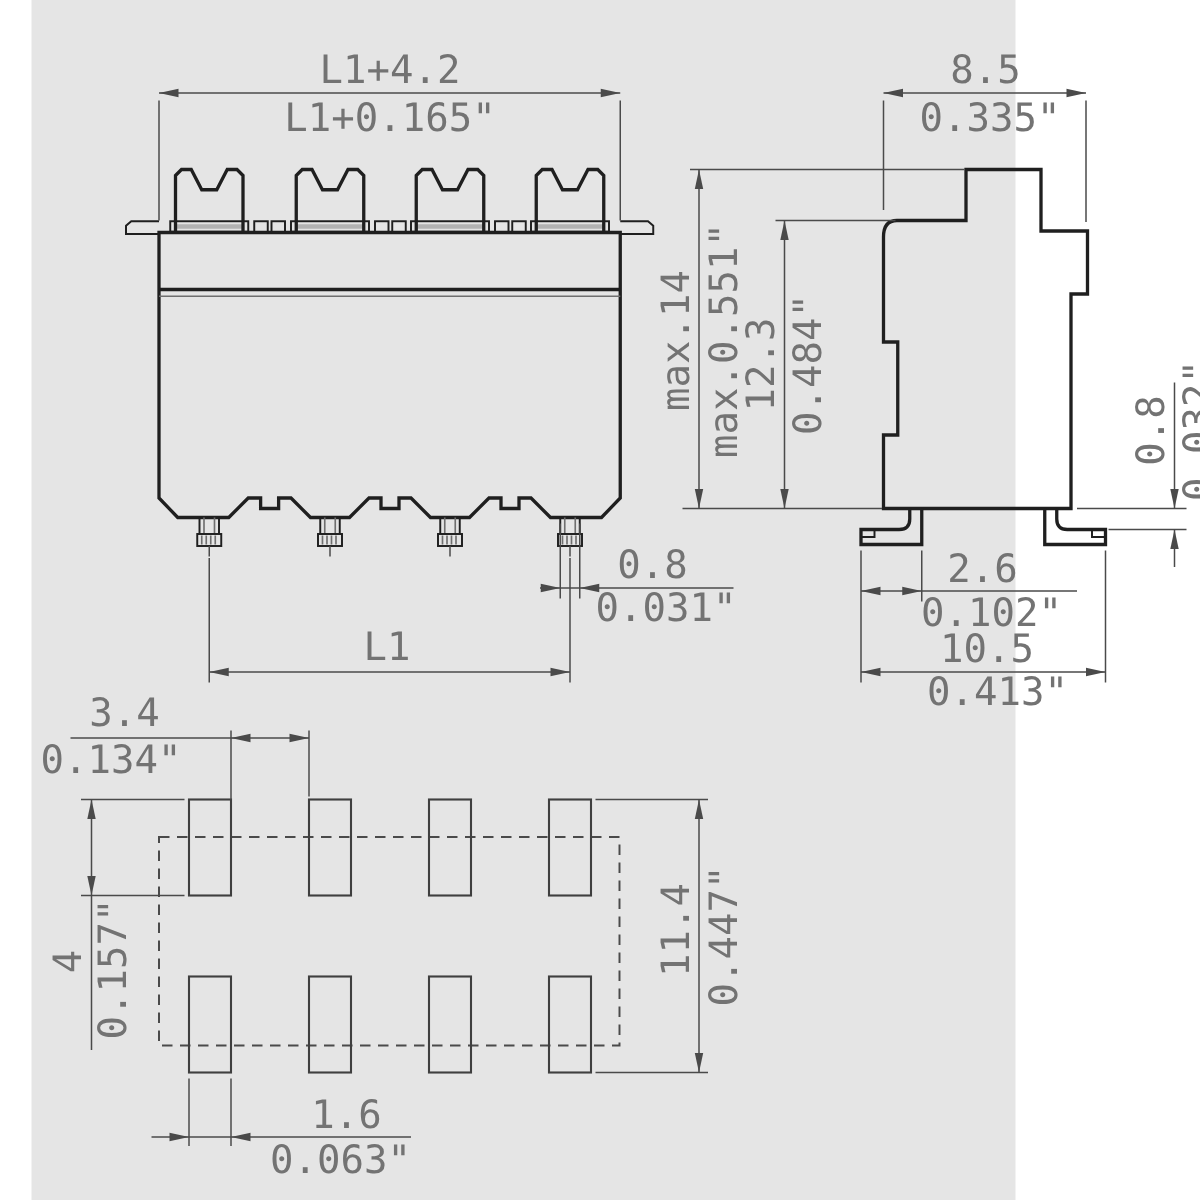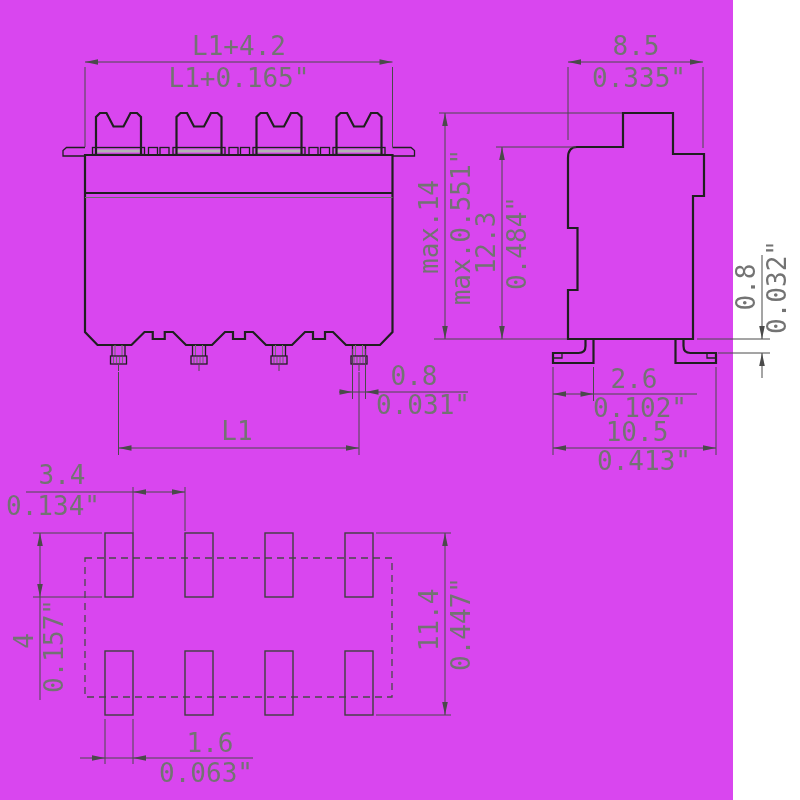--- a/index.html
+++ b/index.html
@@ -1,16 +1,16 @@
 <!DOCTYPE html>
 <html><head>
 <meta charset="utf-8">
 <style>
   html,body{margin:0;padding:0;background:#ffffff;}
-  .stage{width:733px;height:800px;position:relative;background:#d946ef;font-family:"DejaVu Sans Mono",monospace;}
+  .stage{width:656px;height:800px;position:relative;background:#e5e5e5;font-family:"DejaVu Sans Mono",monospace;margin-left:21px;}
   svg{display:block;}
   .body-line{stroke:#1f1f1f;stroke-width:2.2;fill:none;stroke-linejoin:miter;}
   .body-thin{stroke:#1f1f1f;stroke-width:1.3;fill:none;}
   .inner-thin{stroke:#6f6f6f;stroke-width:1.1;fill:none;}
   .slot-shade{stroke:#b3b3b3;stroke-width:3;fill:none;}
   .pad{stroke:#3f3f3f;stroke-width:1.4;fill:none;}
   .dash{stroke:#4a4a4a;stroke-width:1.3;fill:none;stroke-dasharray:7 5;}
   .dim{stroke:#4a4a4a;stroke-width:1;fill:none;}
   .arr{fill:#4a4a4a;stroke:none;}
   .txt{font:26px "DejaVu Sans Mono",monospace;fill:#737373;}

